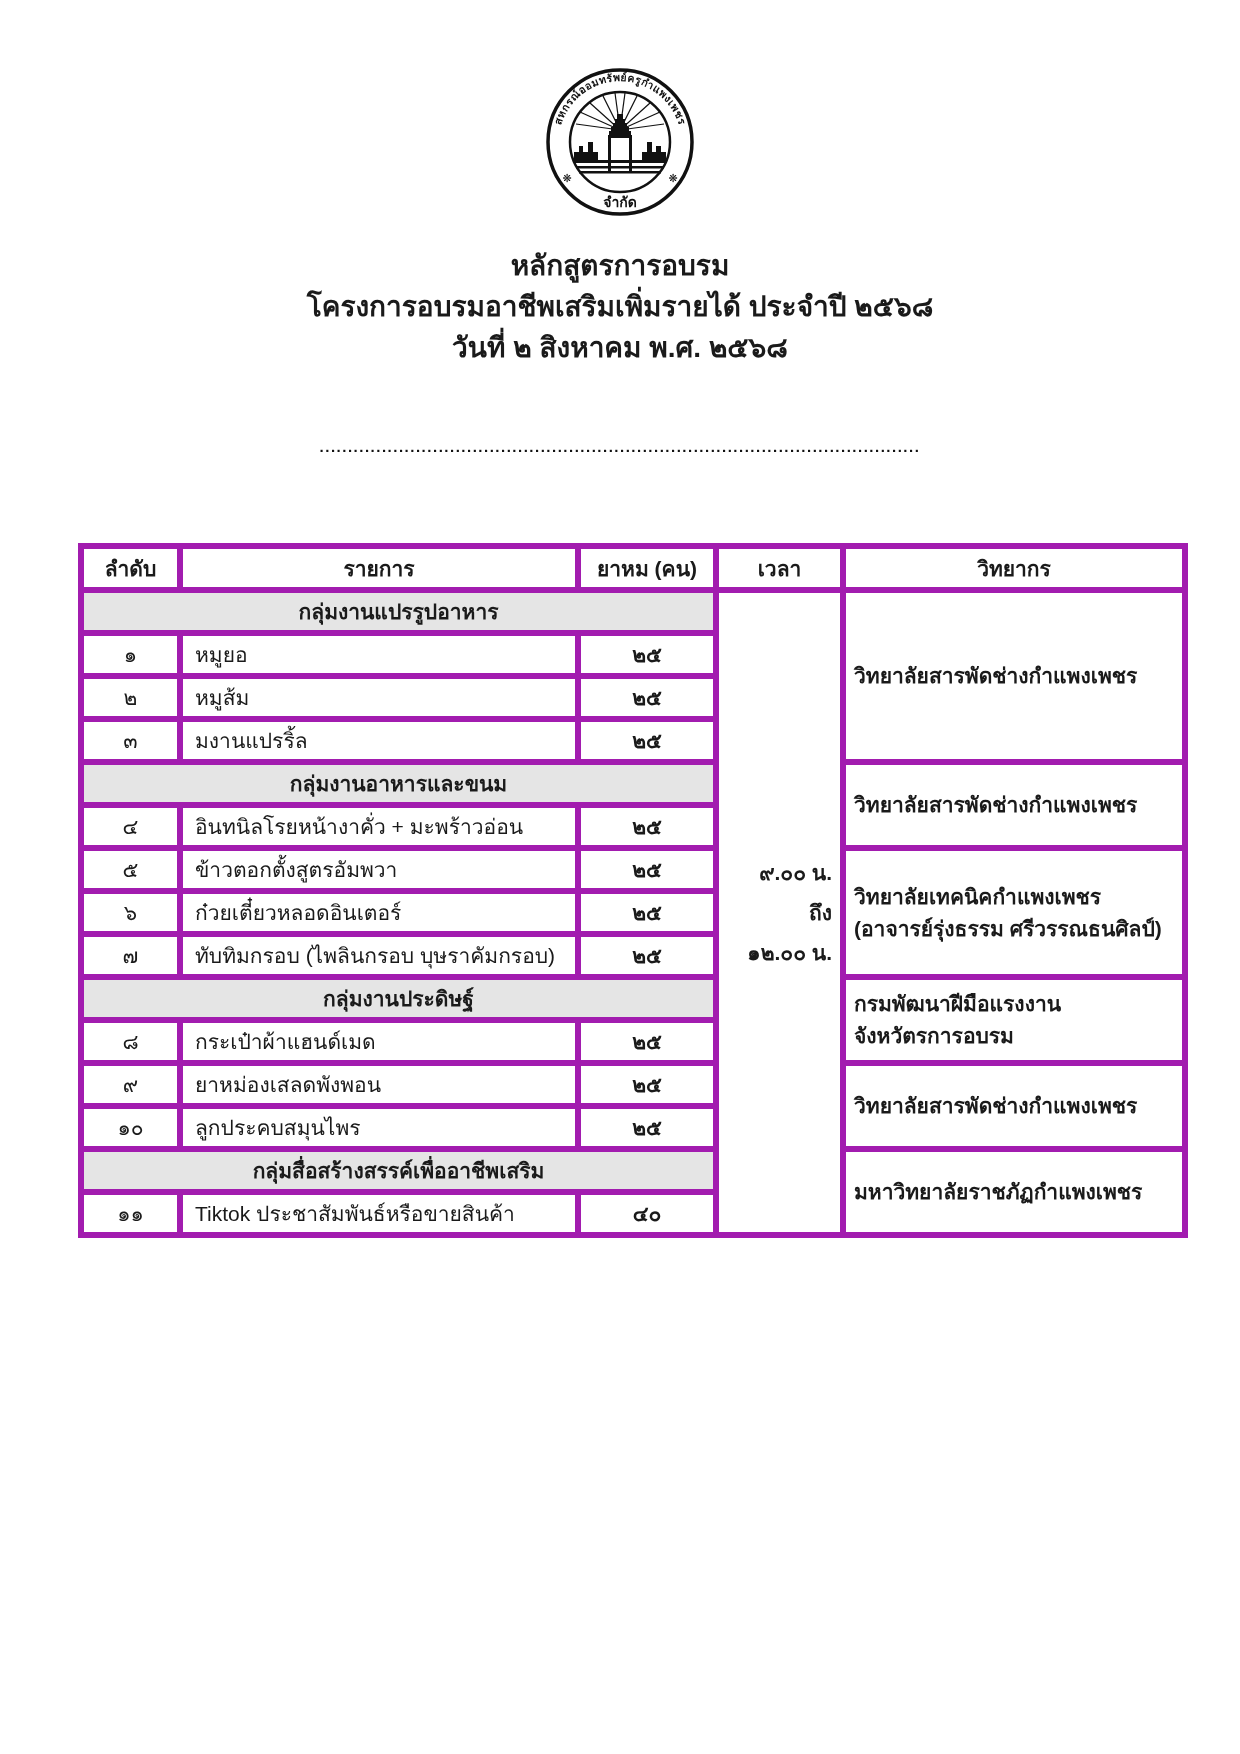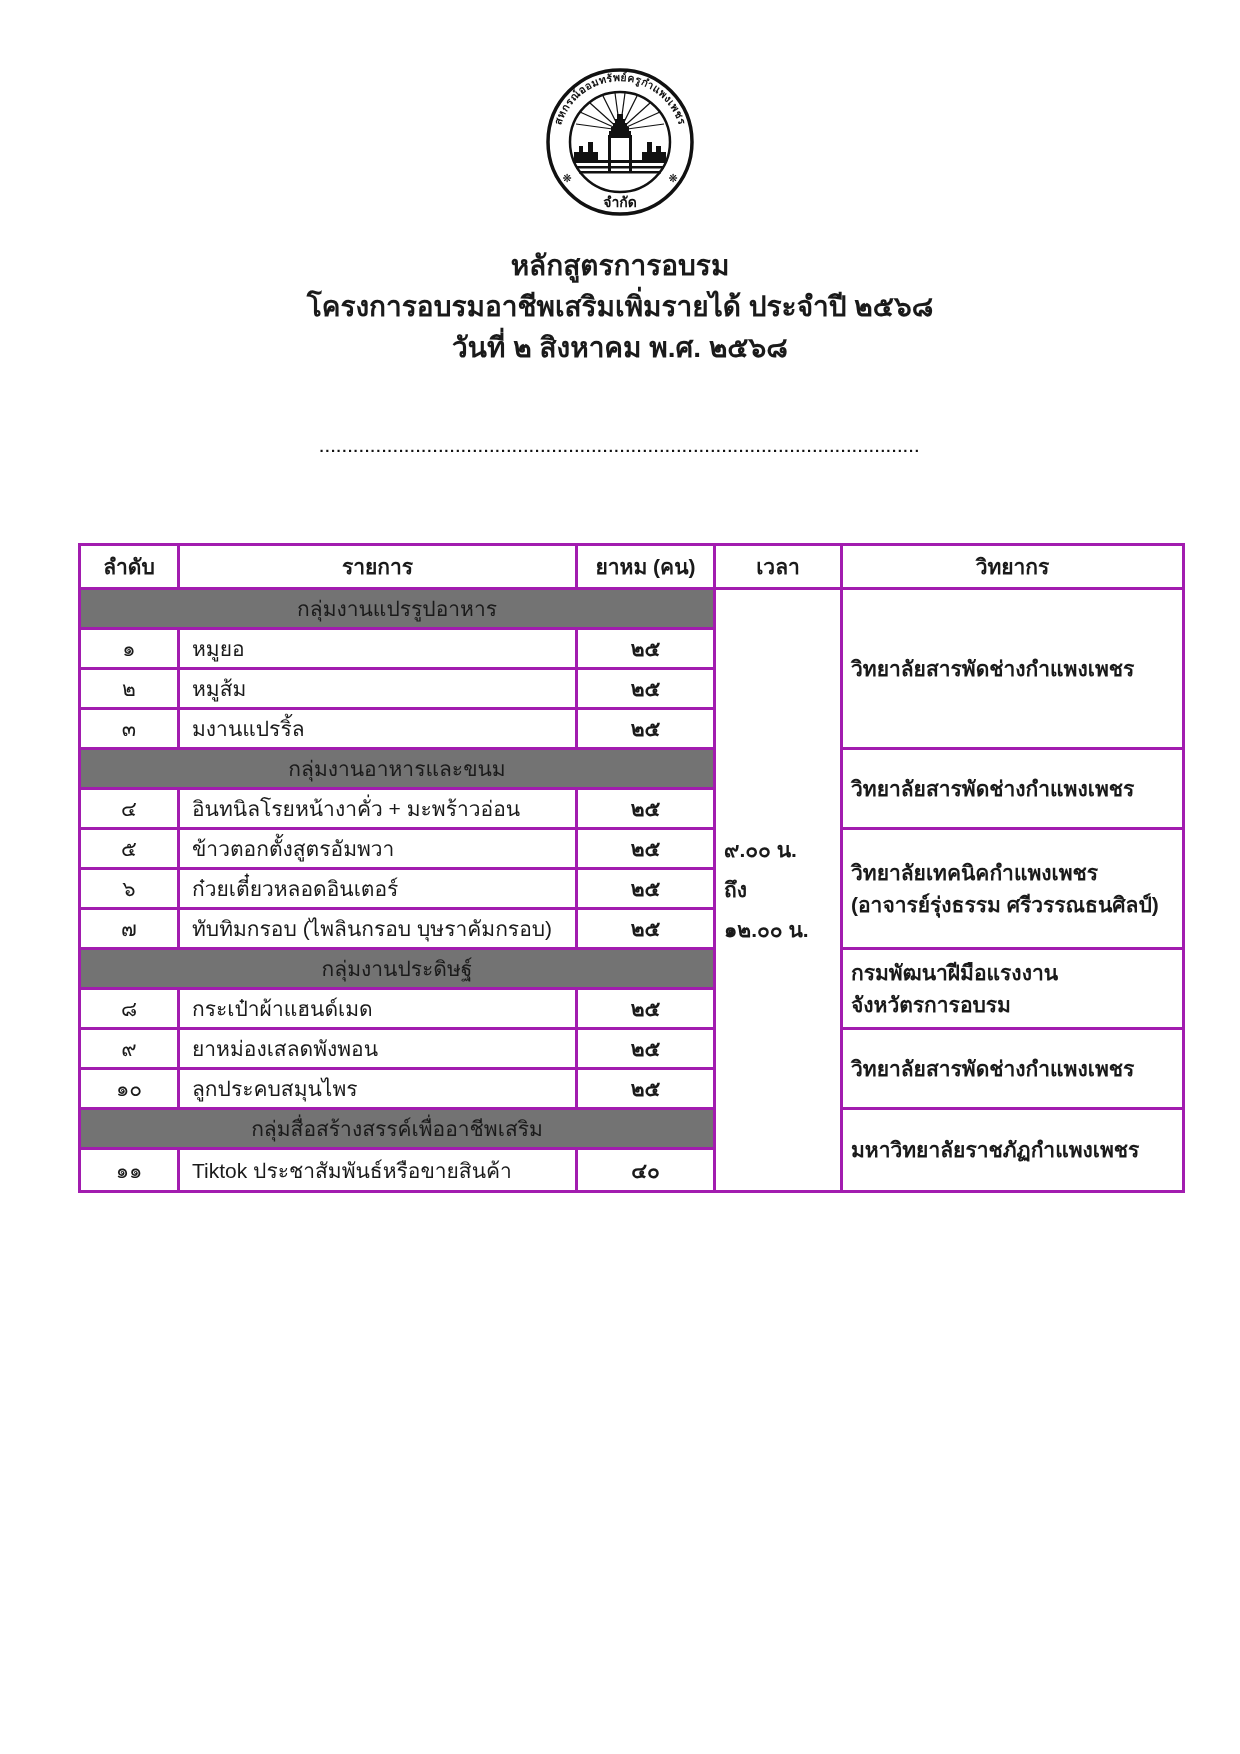--- a/index.html
+++ b/index.html
@@ -55,38 +55,38 @@
     border-collapse: collapse;
     table-layout: fixed;
     font-size: 21px;
   }
   table.schedule col.c-no   { width: 99px; }
   table.schedule col.c-item { width: 398px; }
   table.schedule col.c-cnt  { width: 138px; }
   table.schedule col.c-time { width: 127px; }
   table.schedule col.c-spk  { width: 342px; }
   table.schedule th, table.schedule td {
-    border: 3px solid #a21caf;
+    border: 6px solid #a21caf;
     vertical-align: middle;
     padding: 2px 8px;
   }
   table.schedule { border: 2px solid #000000; }
   tr.hdr th { height: 44px; font-weight: bold; text-align: center; font-size: 21px; }
   tr.data-row { height: 39px; }
   tr.data-row td.no { text-align: center; font-weight: normal; }
   tr.data-row td.item { text-align: left; padding-left: 12px; font-weight: normal; }
   tr.data-row td.cnt { text-align: center; font-weight: bold; }
   tr.section-row { height: 37px; }
   tr.section-row td.section {
-    background: #737373;
-    text-align: center;
-    font-weight: normal;
+    background: #e5e5e5;
+    text-align: center;
+    font-weight: bold;
   }
   td.time-cell {
-    text-align: left;
+    text-align: right;
     font-weight: bold;
     vertical-align: middle;
     margin-left: 36px;
   }
   td.time-cell span { display: block; line-height: 40px; }
   td.speaker-cell {
     text-align: left;
     font-weight: bold;
   }
   td.speaker-cell span { display: block; line-height: 32px; }

